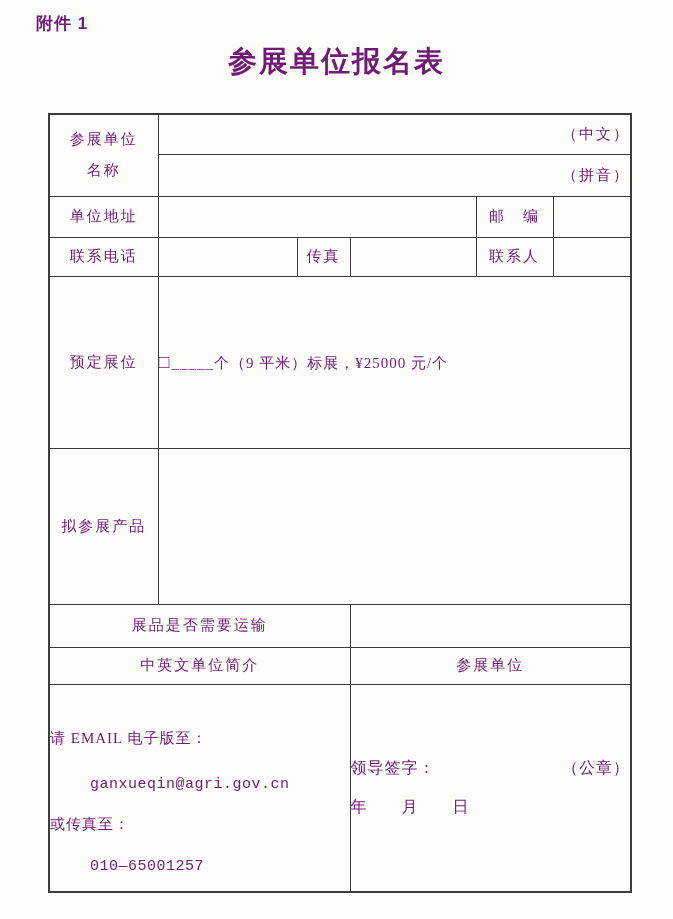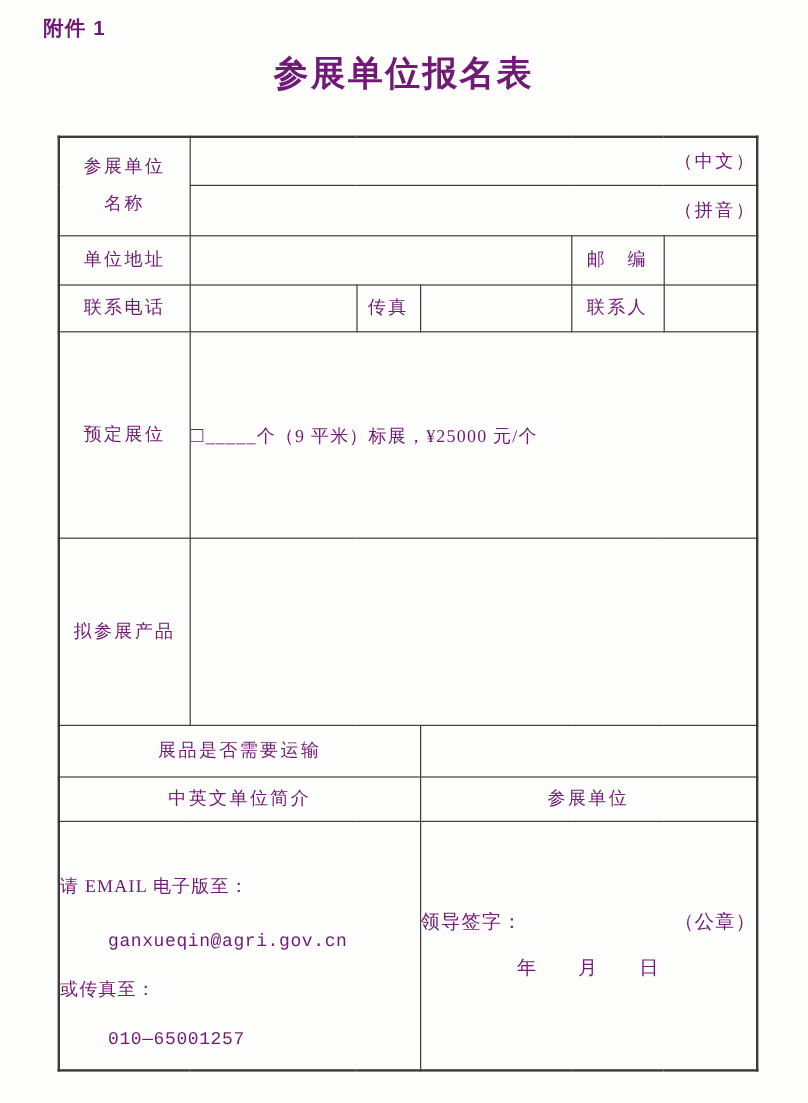--- a/index.html
+++ b/index.html
@@ -52,21 +52,21 @@
   .booth-cell .box{font-size:18px;margin-right:1px;}
   .submit-cell{vertical-align:top;padding:0 4px 0 10px;}
   .submit-cell .note{font-size:15px;letter-spacing:1px;}
   .submit-cell .val{font-family:"Liberation Mono", monospace;font-size:15px;padding-left:40px;letter-spacing:0.5px;}
   .submit-cell .l1{margin-top:28px;}
   .submit-cell .l2{margin-top:28px;}
   .submit-cell .l3{margin-top:22px;}
   .submit-cell .l4{margin-top:24px;}
   .sign-cell{vertical-align:bottom;padding:0 30px 18px 30px;margin-left:47px;}
   .sign-row{display:flex;justify-content:space-between;font-size:16px;letter-spacing:1px;}
-  .date-row{text-align:center;margin-top:18px;font-size:16px;letter-spacing:1px;}
+  .date-row{text-align:left;margin-top:18px;font-size:16px;letter-spacing:1px;}
 </style>
 </head>
 <body>
 
 <div class="page">
 
   <div class="attachment">附件 1</div>
   <div class="title">参展单位报名表</div>
 
   <table class="form">

